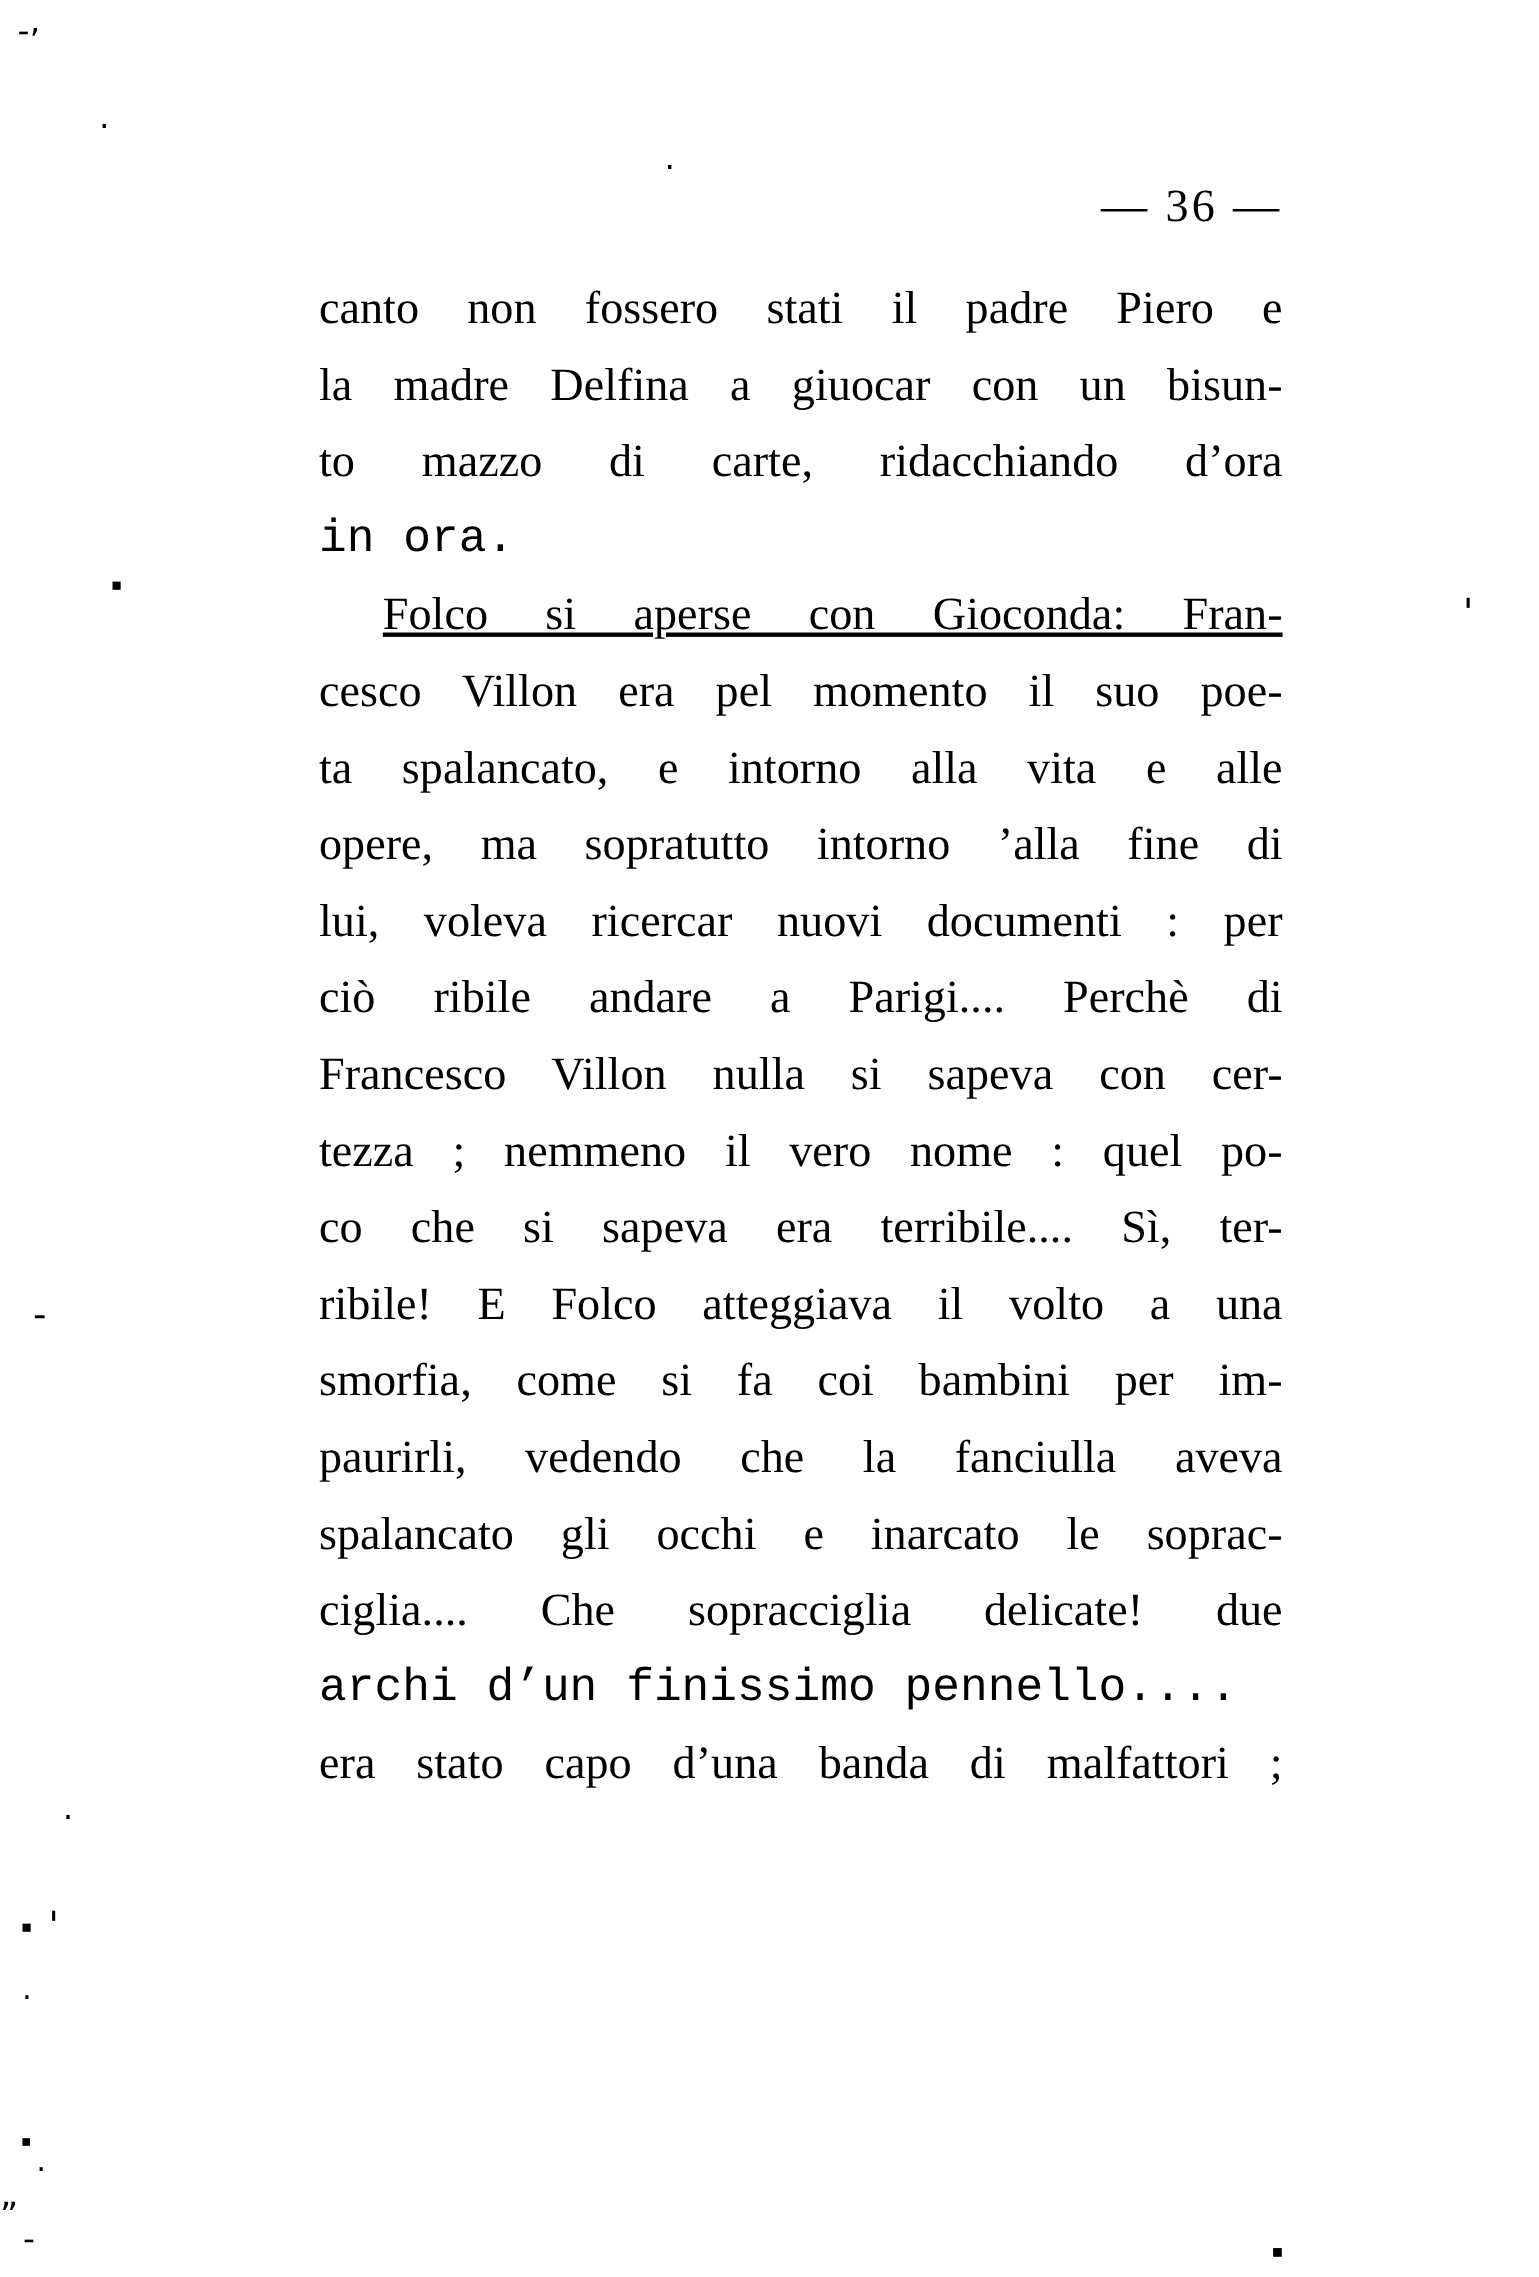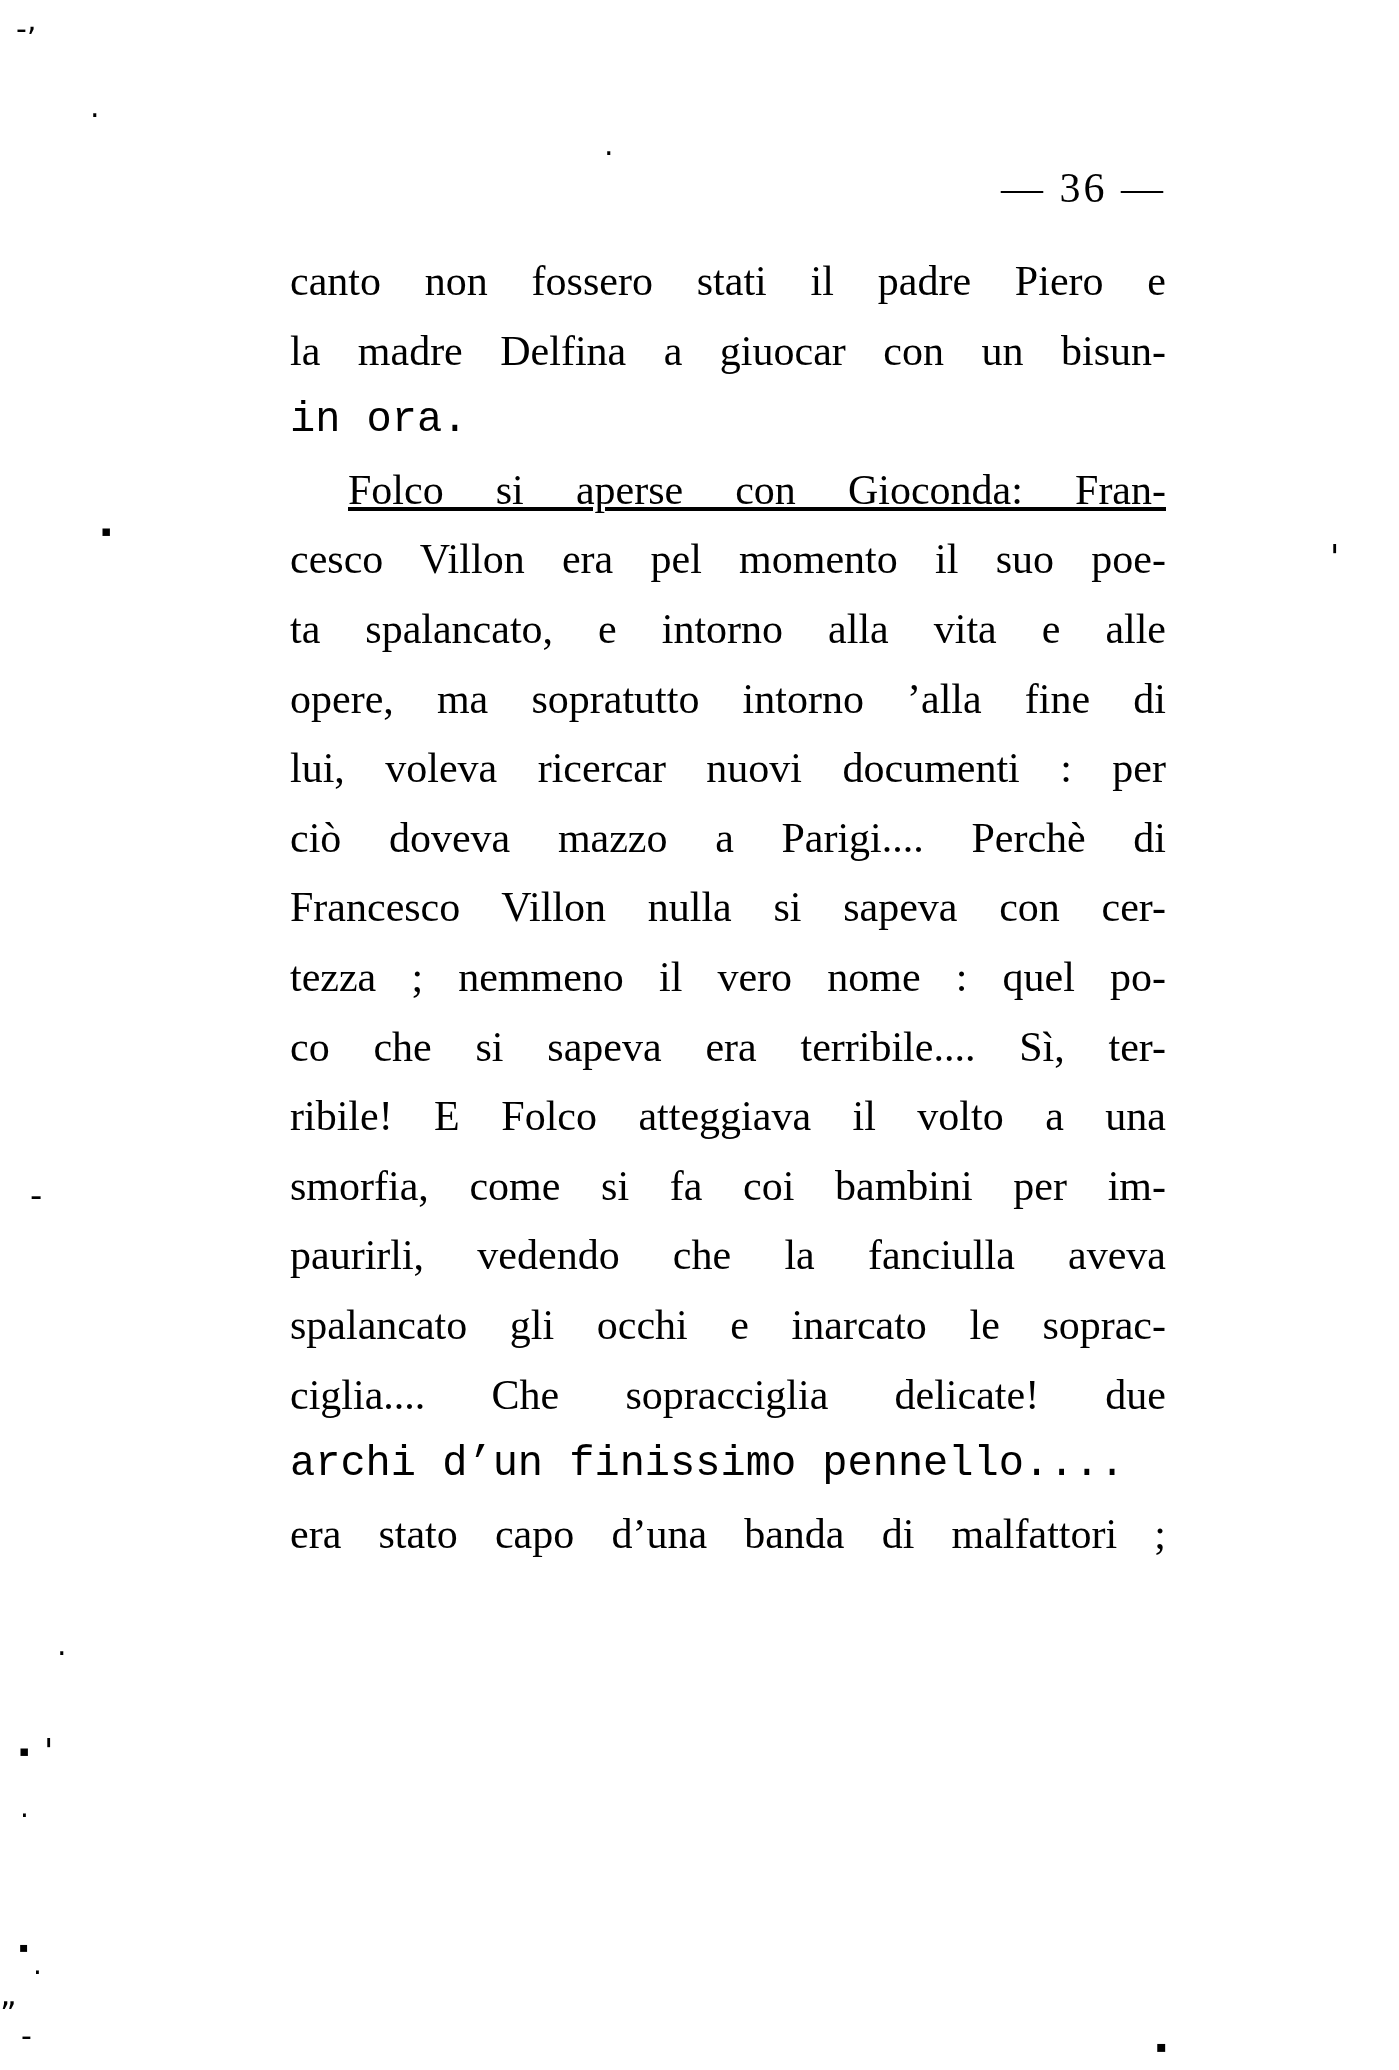--- a/index.html
+++ b/index.html
@@ -66,27 +66,28 @@
   }
 </style>
 </head>
 <body>
 
 <div class="sheet">
   <div class="pageno">— 36 —</div>
   <div class="text-block">
       <div class="ln fill">canto non fossero stati il padre Piero e</div>
       <div class="ln fill">la madre Delfina a giuocar con un bisun-</div>
+      <div class="ln fill">to mazzo di carte, ridacchiando d’ora</div>
       <div class="ln endp">in ora.</div>
       <div class="ln fill ind">Folco si aperse con Gioconda: Fran-</div>
       <div class="ln fill">cesco Villon era pel momento il suo poe-</div>
       <div class="ln fill">ta spalancato, e intorno alla vita e alle</div>
       <div class="ln fill">opere, ma sopratutto intorno ’alla fine di</div>
       <div class="ln fill">lui, voleva ricercar nuovi documenti : per</div>
-      <div class="ln fill">ciò doveva mazzo a Parigi.... Perchè di</div>
+      <div class="ln fill">ciò ribile andare a Parigi.... Perchè di</div>
       <div class="ln fill">Francesco Villon nulla si sapeva con cer-</div>
       <div class="ln fill">tezza ; nemmeno il vero nome : quel po-</div>
       <div class="ln fill">co che si sapeva era terribile.... Sì, ter-</div>
       <div class="ln fill">ribile! E Folco atteggiava il volto a una</div>
       <div class="ln fill">smorfia, come si fa coi bambini per im-</div>
       <div class="ln fill">paurirli, vedendo che la fanciulla aveva</div>
       <div class="ln fill">spalancato gli occhi e inarcato le soprac-</div>
       <div class="ln fill">ciglia.... Che sopracciglia delicate! due</div>
       <div class="ln endp">archi d’un finissimo pennello....</div>
       <div class="ln fill">era stato capo d’una banda di malfattori ;</div>

